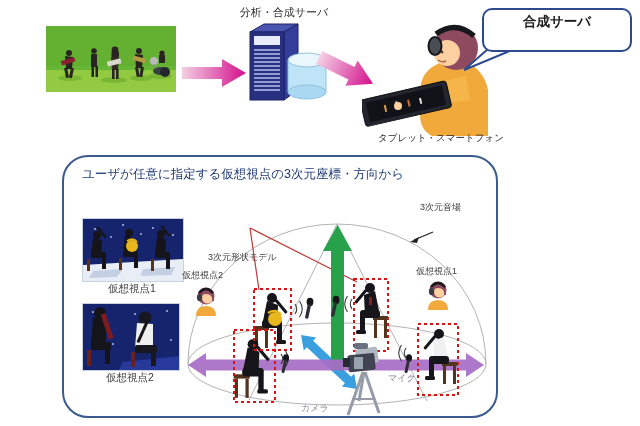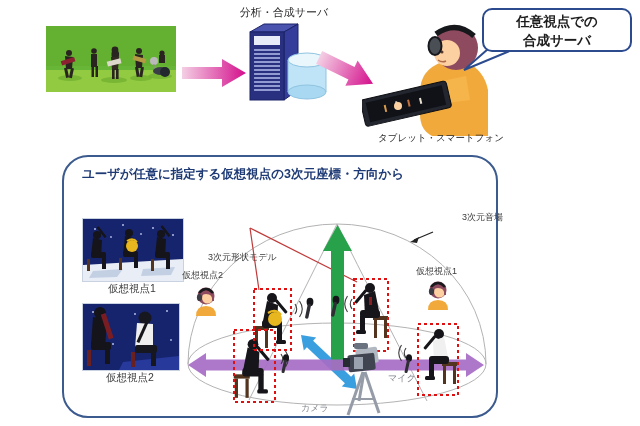--- a/index.html
+++ b/index.html
@@ -10,21 +10,21 @@
   .lbl{position:absolute;font-size:11px;color:#2b2b2b;text-align:center;white-space:nowrap;}
   .small-lbl{position:absolute;font-size:9.5px;color:#2b2b2b;text-align:left;white-space:nowrap;}
   .bubble{position:absolute;left:482px;top:8px;width:146px;height:38px;
           background:#fff;border:2px solid var(--bubble-border,#2c4a8e);border-radius:10px;
           font-size:13.5px;font-weight:600;color:#1d1d1d;text-align:center;
           line-height:19px;padding-top:2px;z-index:5;}
   .bubble-tail{position:absolute;left:462px;top:40px;z-index:4;}
   .panel{position:absolute;left:62px;top:155px;width:432px;height:259px;
          border:2px solid var(--panel-border,#3b5a8e);border-radius:26px;background:#fff;}
   .heading{position:absolute;left:18px;top:9px;width:404px;
-           font-size:12.5px;font-weight:bold;color:var(--heading,#1e3a75);
+           font-size:12.5px;font-weight:normal;color:var(--heading,#1e3a75);
            line-height:17px;letter-spacing:0px;white-space:nowrap;}
   .view-img{position:absolute;border:1px solid #c9d2e0;}
   .view-lbl{position:absolute;font-size:10.5px;color:#3a3a3a;text-align:center;white-space:nowrap;}
   .dlbl{position:absolute;font-size:9px;color:#3a3a3a;white-space:nowrap;}
   .dlbl.gray{color:#80858d;}
   svg{display:block;}
 </style>
 </head>
 <body>
 
@@ -143,21 +143,20 @@
     <path d="M76,42 q4,3 8,1" stroke="#b06a4a" stroke-width="1.4" fill="none"></path>
 
     <path d="M74,16 Q94,2 112,18" stroke="#17181c" stroke-width="5.5" fill="none"></path>
     <ellipse cx="73" cy="28" rx="6.5" ry="9" fill="#4a4e55" stroke="#17181c" stroke-width="2"></ellipse>
   </svg>
 
   <svg class="bubble-tail" width="52" height="34" viewBox="0 0 52 34">
     <polygon points="34,2 2,30 50,10" fill="#fff" stroke="var(--bubble-border,#2c4a8e)" stroke-width="2"></polygon>
   </svg>
   <div class="bubble">
-    <div>任意視点での</div>
     <div>合成サーバ</div>
   </div>
 
   <div class="small-lbl" style="left:378px;top:132px;width:118px;">タブレット・スマートフォン</div>
 
   <div class="panel">
 
     <div class="heading">
       <div>ユーザが任意に指定する仮想視点の3次元座標・方向から</div>
     </div>
@@ -322,19 +321,19 @@
         <g stroke="#959ca8" stroke-width="3" fill="none">
           <line x1="361" y1="370" x2="346" y2="413"></line>
           <line x1="363" y1="370" x2="377" y2="411"></line>
           <line x1="362" y1="370" x2="357" y2="399"></line>
         </g>
         <line x1="350" y1="397" x2="371" y2="397" stroke="#959ca8" stroke-width="2"></line>
       </g>
     </svg>
 
     <div class="dlbl" style="left:144px;top:56px;margin-top:38px;">3次元形状モデル</div>
-    <div class="dlbl" style="left:356px;top:54px;margin-left:42px;">3次元音場</div>
+    <div class="dlbl" style="left:356px;top:44px;">3次元音場</div>
     <div class="dlbl" style="left:118px;top:112px;">仮想視点2</div>
     <div class="dlbl" style="left:352px;top:108px;">仮想視点1</div>
     <div class="dlbl gray" style="left:324px;top:215px;text-align:center;">マイク</div>
     <div class="dlbl gray" style="left:237px;top:245px;text-align:center;">カメラ</div>
   </div>
 </div>
 
 </body></html>

